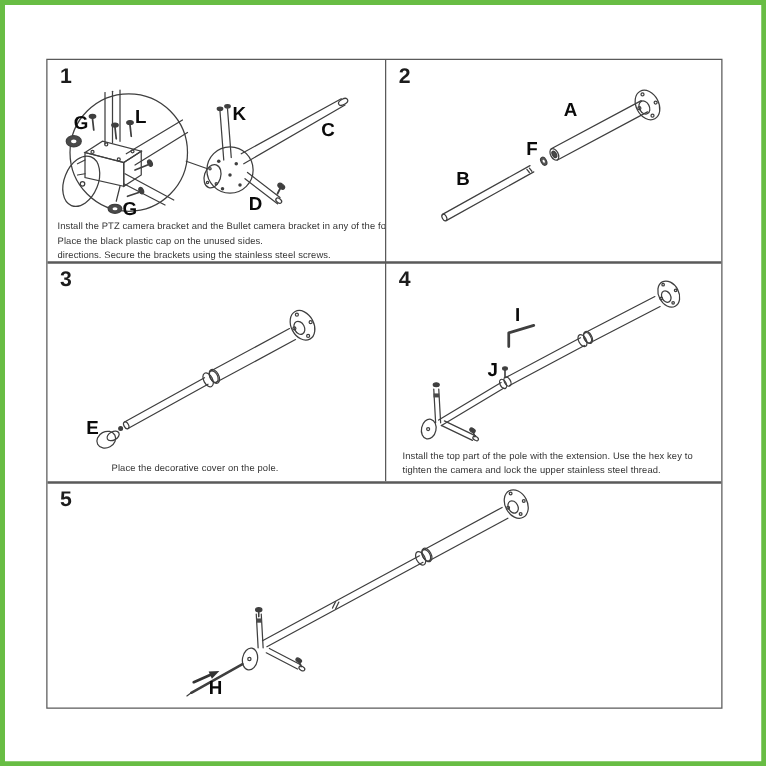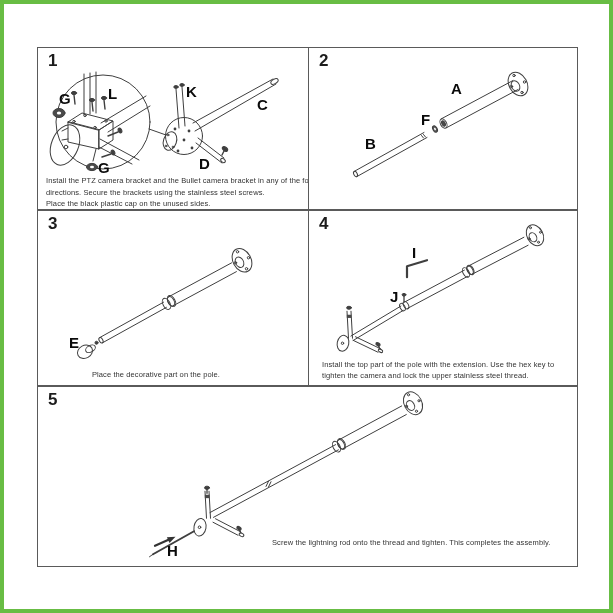--- a/index.html
+++ b/index.html
@@ -116,22 +116,22 @@
         </g>
       </svg>
       <span class="plabel" style="left:21px;top:43px;">G</span>
       <span class="plabel" style="left:70px;top:38px;">L</span>
       <span class="plabel" style="left:148px;top:36px;">K</span>
       <span class="plabel" style="left:219px;top:49px;">C</span>
       <span class="plabel" style="left:161px;top:108px;">D</span>
       <span class="plabel" style="left:60px;top:112px;">G</span>
       <div class="caption" style="left:8px;top:127px;">
         <div>Install the PTZ camera bracket and the Bullet camera bracket in any of the four</div>
+        <div>Place the black plastic cap on the unused sides.</div>
         <div>directions. Secure the brackets using the stainless steel screws.</div>
-        <div>Place the black plastic cap on the unused sides.</div>
       </div>
     </section>
 
     <section class="panel p2">
       <div class="num">2</div>
       <svg class="art" viewBox="0 0 268 161">
         <g stroke="#3f3f3f" fill="none" stroke-width="1" stroke-linecap="round">
           <ellipse cx="209" cy="36" rx="12.5" ry="9" transform="rotate(62 209 36)"></ellipse>
           <circle cx="205" cy="27.5" r="1.2"></circle>
           <circle cx="215.5" cy="34" r="1.2"></circle>
@@ -174,21 +174,21 @@
           <line x1="125.6" y1="90.9" x2="61.6" y2="126.4"></line>
           <line x1="128.4" y1="96.1" x2="64.4" y2="131.6"></line>
           <ellipse cx="63" cy="129" rx="3" ry="1.8" transform="rotate(62 63 129)"></ellipse>
           <circle cx="58.5" cy="131.5" r="1.5" fill="#3f3f3f"></circle>
           <ellipse cx="47" cy="140.5" rx="7.8" ry="6.4" transform="rotate(-28 47 140.5)"></ellipse>
           <ellipse cx="52.5" cy="137.5" rx="3.3" ry="5.2" transform="rotate(62 52.5 137.5)"></ellipse>
         </g>
       </svg>
       <span class="plabel" style="left:31px;top:124px;">E</span>
       <div class="caption cap-center" style="left:0;top:158px;width:236px;">
-        <div>Place the decorative part on the pole.</div>
+        <div>Place the decorative cover on the pole.</div>
       </div>
     </section>
 
     <section class="panel p4">
       <div class="num">4</div>
       <svg class="art" viewBox="0 0 268 174">
         <g stroke="#3f3f3f" fill="none" stroke-width="1" stroke-linecap="round">
           <ellipse cx="226" cy="24" rx="11" ry="8" transform="rotate(62 226 24)"></ellipse>
           <circle cx="221.5" cy="16.5" r="1"></circle>
           <circle cx="231.5" cy="21" r="1"></circle>
@@ -261,18 +261,15 @@
           <ellipse cx="201" cy="141" rx="2.4" ry="1.5" transform="rotate(30 201 141)" fill="#3f3f3f"></ellipse>
           <line x1="201.5" y1="142.5" x2="203" y2="146" stroke-width="1.3"></line>
           <ellipse cx="203.5" cy="147.5" rx="2.5" ry="1.6" transform="rotate(30 203.5 147.5)"></ellipse>
           <line x1="156" y1="144" x2="115" y2="167" stroke-width="2"></line>
           <line x1="115" y1="167" x2="111.5" y2="169.5"></line>
           <line x1="117" y1="158.5" x2="130.5" y2="152.5" stroke-width="2.2" stroke="#333"></line>
           <polygon points="137.5,149.5 131.5,155.7 128.9,149.9" fill="#333" stroke="none"></polygon>
         </g>
       </svg>
       <span class="plabel" style="left:129px;top:156px;">H</span>
-      <div class="caption" style="left:234px;top:150px;">
-        <div>Screw the lightning rod onto the thread and tighten. This completes the assembly.</div>
-      </div>
     </section>
   </div>
 </div>
 
 </body></html>

